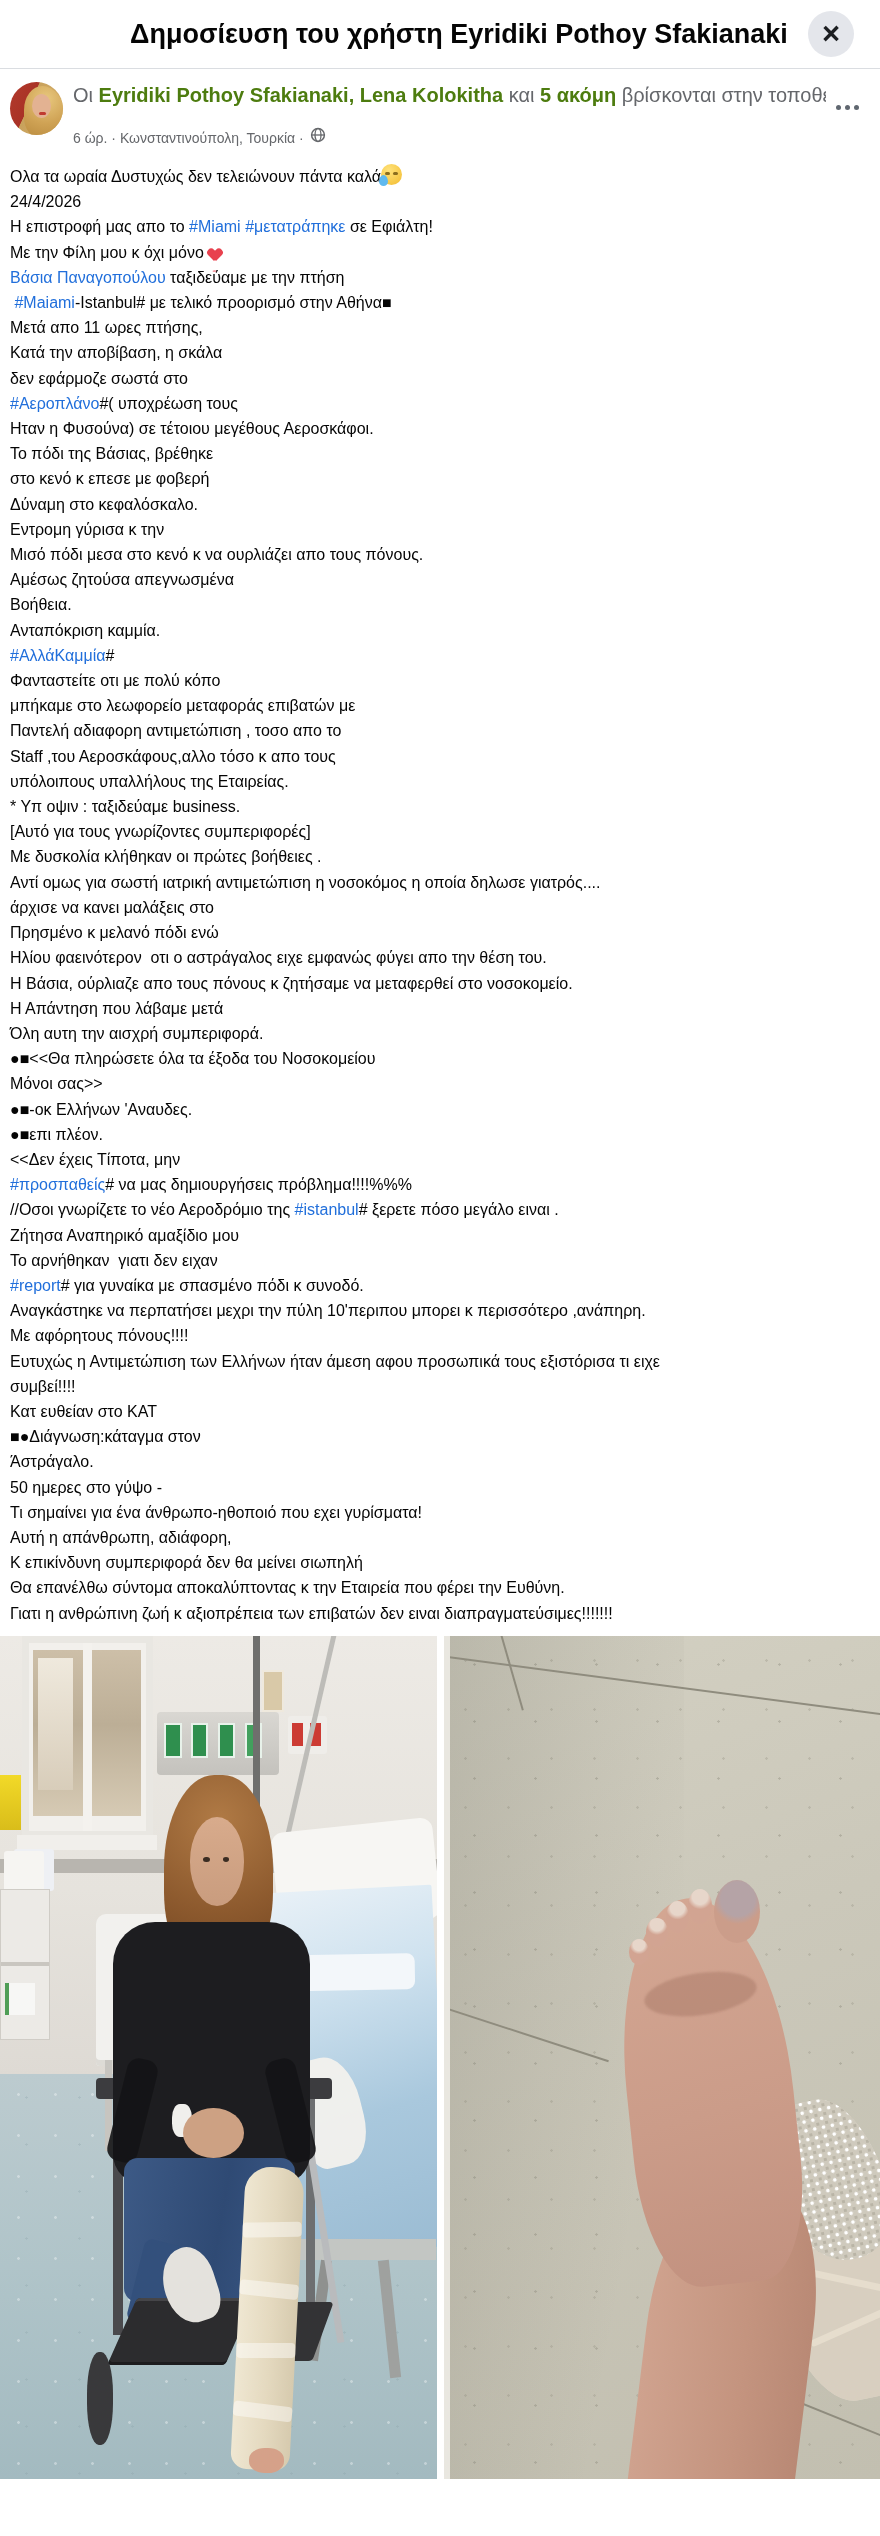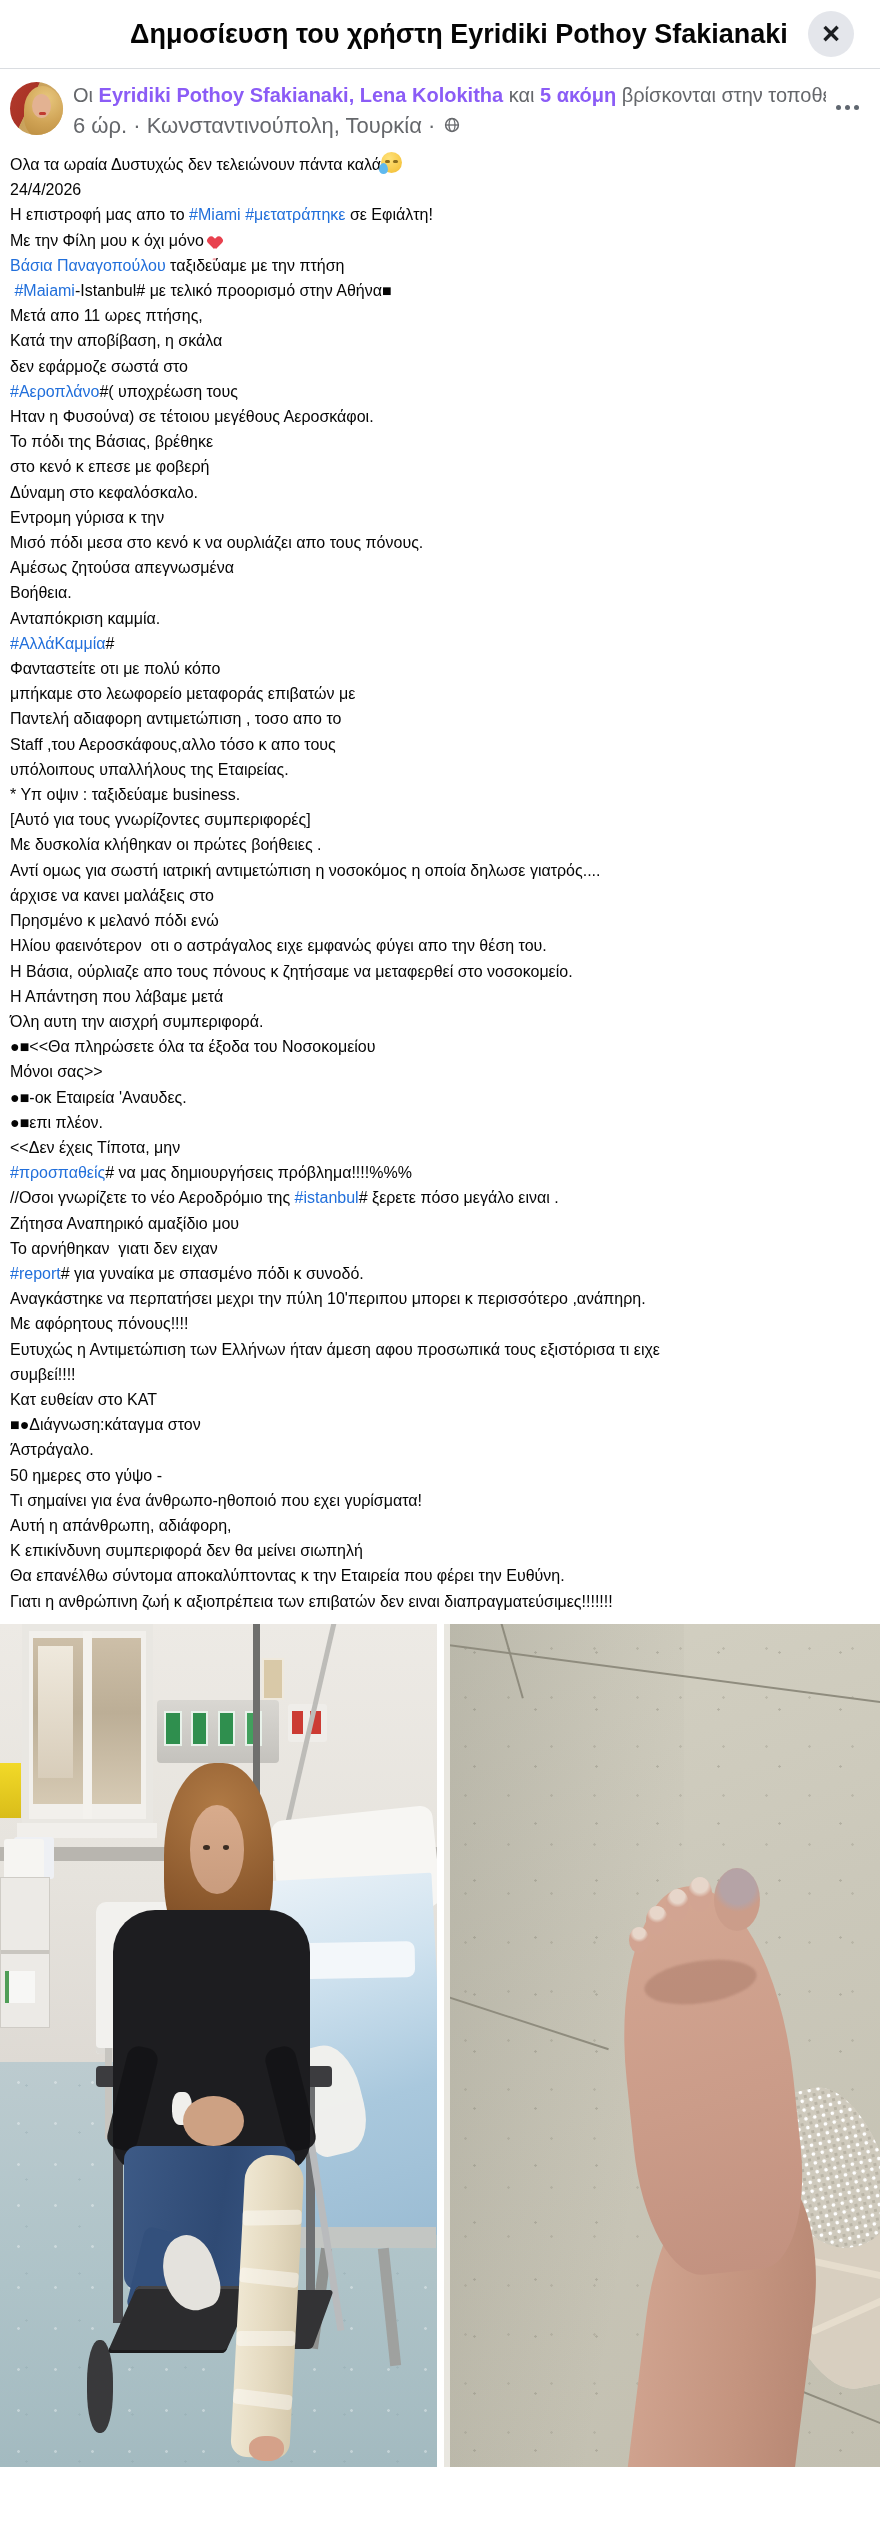--- a/index.html
+++ b/index.html
@@ -25,22 +25,22 @@
     width:53px;height:53px;border-radius:50%;flex:0 0 53px;position:relative;overflow:hidden;
     background:linear-gradient(115deg,#b23a2c 0%,#a93226 38%,#c8a15c 39%,#d9b36a 100%);
   }
   .avatar .hair{position:absolute;left:14px;top:4px;width:40px;height:52px;border-radius:46% 54% 40% 40%;
     background:radial-gradient(circle at 55% 25%,#e8c87e 0%,#cfa254 55%,#b88a3e 100%);}
   .avatar .face{position:absolute;left:22px;top:12px;width:19px;height:24px;border-radius:50%;
     background:#e3b292;}
   .avatar .lips{position:absolute;left:29px;top:30px;width:7px;height:3px;border-radius:2px;background:#c03a30;}
   .post-head-main{margin-left:10px;flex:1;min-width:0;}
   .author-line{font-size:20px;line-height:26px;color:#65676b;white-space:nowrap;overflow:hidden;}
-  .author-line .b{color:#8b5cf6;font-weight:700;}
-  .meta-line{font-size:22px;line-height:24px;color:#65676b;margin-top:6px;display:flex;align-items:center;}
+  .author-line .b{color:#4d7c0f;font-weight:700;}
+  .meta-line{font-size:14px;line-height:24px;color:#65676b;margin-top:18px;display:flex;align-items:center;}
   .meta-line .globe{margin-left:2px;display:inline-block;}
   .options-btn{flex:0 0 34px;margin-top:16px;margin-left:6px;position:relative;height:18px;cursor:pointer;}
   .options-btn .dot{position:absolute;top:7px;width:5px;height:5px;border-radius:50%;background:#606770;}
   .options-btn .dot:nth-child(1){left:4px;}
   .options-btn .dot:nth-child(2){left:13px;}
   .options-btn .dot:nth-child(3){left:22px;}
   
   .post-text{padding:8px 10px 0 10px;font-size:16px;line-height:25.2px;color:#050505;}
   .t-line{white-space:pre-wrap;}
   .seg-link{color:#216fdb;}
@@ -245,21 +245,21 @@
     <div class="t-line"><span class="seg-plain">Με δυσκολία κλήθηκαν οι πρώτες βοήθειες .</span></div>
     <div class="t-line"><span class="seg-plain">Αντί ομως για σωστή ιατρική αντιμετώπιση η νοσοκόμος η οποία δηλωσε γιατρός....</span></div>
     <div class="t-line"><span class="seg-plain">άρχισε να κανει μαλάξεις στο</span></div>
     <div class="t-line"><span class="seg-plain">Πρησμένο κ μελανό πόδι ενώ</span></div>
     <div class="t-line"><span class="seg-plain">Ηλίου φαεινότερον  οτι ο αστράγαλος ειχε εμφανώς φύγει απο την θέση του.</span></div>
     <div class="t-line"><span class="seg-plain">Η Βάσια, ούρλιαζε απο τους πόνους κ ζητήσαμε να μεταφερθεί στο νοσοκομείο.</span></div>
     <div class="t-line"><span class="seg-plain">Η Απάντηση που λάβαμε μετά</span></div>
     <div class="t-line"><span class="seg-plain">Όλη αυτη την αισχρή συμπεριφορά.</span></div>
     <div class="t-line"><span class="seg-plain">●■&lt;&lt;Θα πληρώσετε όλα τα έξοδα του Νοσοκομείου</span></div>
     <div class="t-line"><span class="seg-plain">Μόνοι σας&gt;&gt;</span></div>
-    <div class="t-line"><span class="seg-plain">●■-οκ Εταιρεία 'Αναυδες.</span></div>
+    <div class="t-line"><span class="seg-plain">●■-οκ Ελλήνων 'Αναυδες.</span></div>
     <div class="t-line"><span class="seg-plain">●■επι πλέον.</span></div>
     <div class="t-line"><span class="seg-plain">&lt;&lt;Δεν έχεις Τίποτα, μην</span></div>
     <div class="t-line"><span class="seg-link">#προσπαθείς</span><span class="seg-plain"># να μας δημιουργήσεις πρόβλημα!!!!%%%</span></div>
     <div class="t-line"><span class="seg-plain">//Οσοι γνωρίζετε το νέο Αεροδρόμιο της </span><span class="seg-link">#istanbul</span><span class="seg-plain"># ξερετε πόσο μεγάλο ειναι .</span></div>
     <div class="t-line"><span class="seg-plain">Ζήτησα Αναπηρικό αμαξίδιο μου</span></div>
     <div class="t-line"><span class="seg-plain">Το αρνήθηκαν  γιατι δεν ειχαν</span></div>
     <div class="t-line"><span class="seg-link">#report</span><span class="seg-plain"># για γυναίκα με σπασμένο πόδι κ συνοδό.</span></div>
     <div class="t-line"><span class="seg-plain">Αναγκάστηκε να περπατήσει μεχρι την πύλη 10'περιπου μπορει κ περισσότερο ,ανάπηρη.</span></div>
     <div class="t-line"><span class="seg-plain">Με αφόρητους πόνους!!!!</span></div>
     <div class="t-line"><span class="seg-plain">Ευτυχώς η Αντιμετώπιση των Ελλήνων ήταν άμεση αφου προσωπικά τους εξιστόρισα τι ειχε</span></div>

